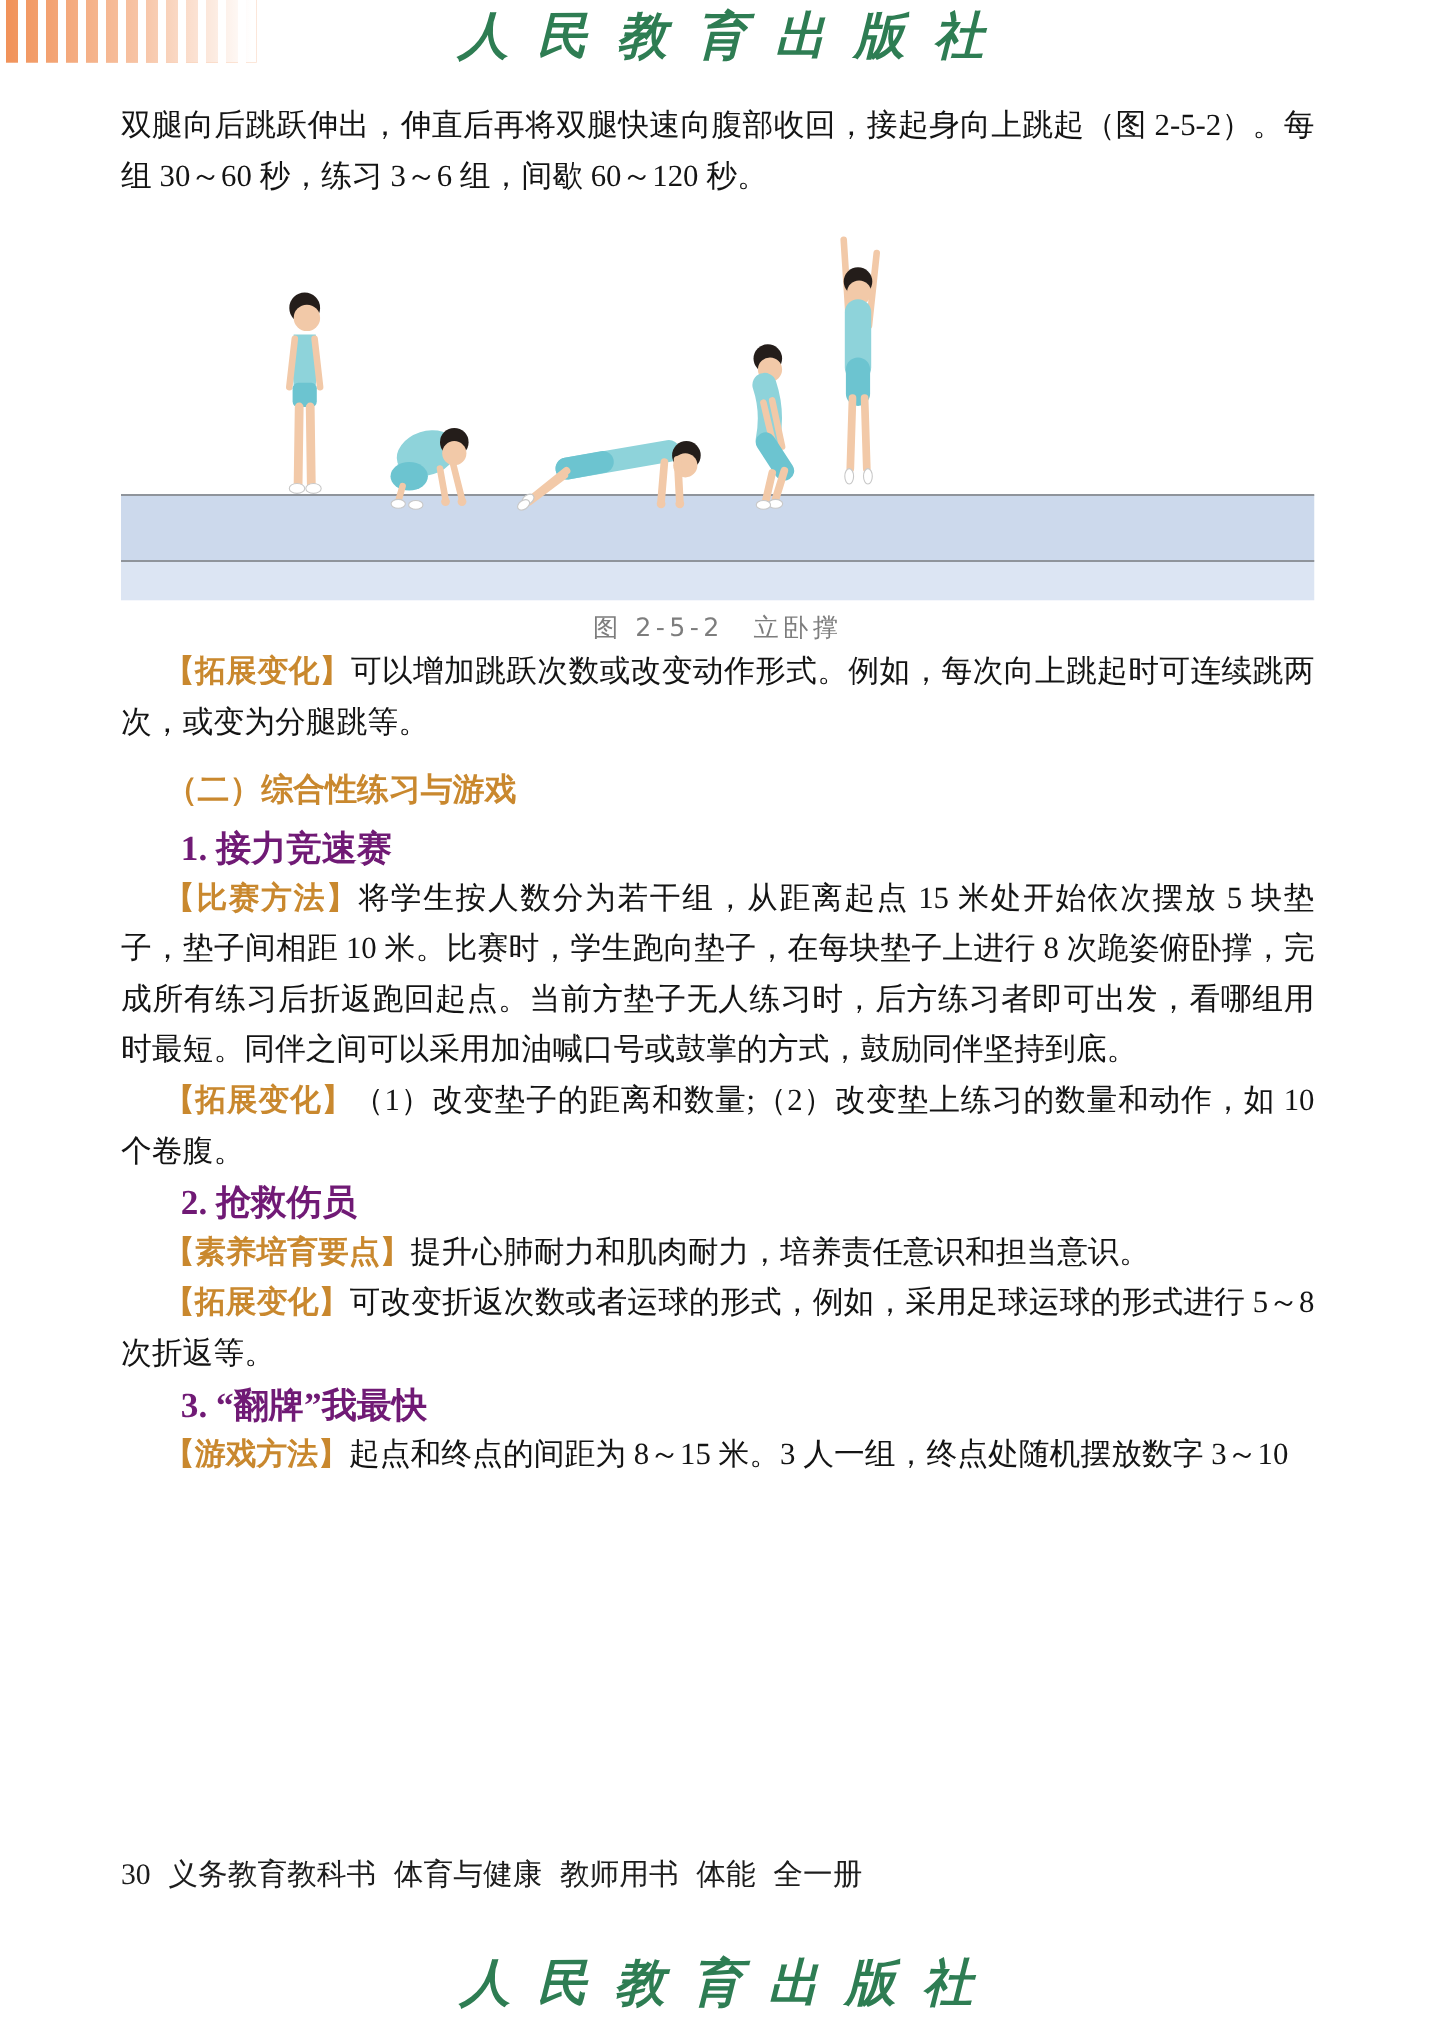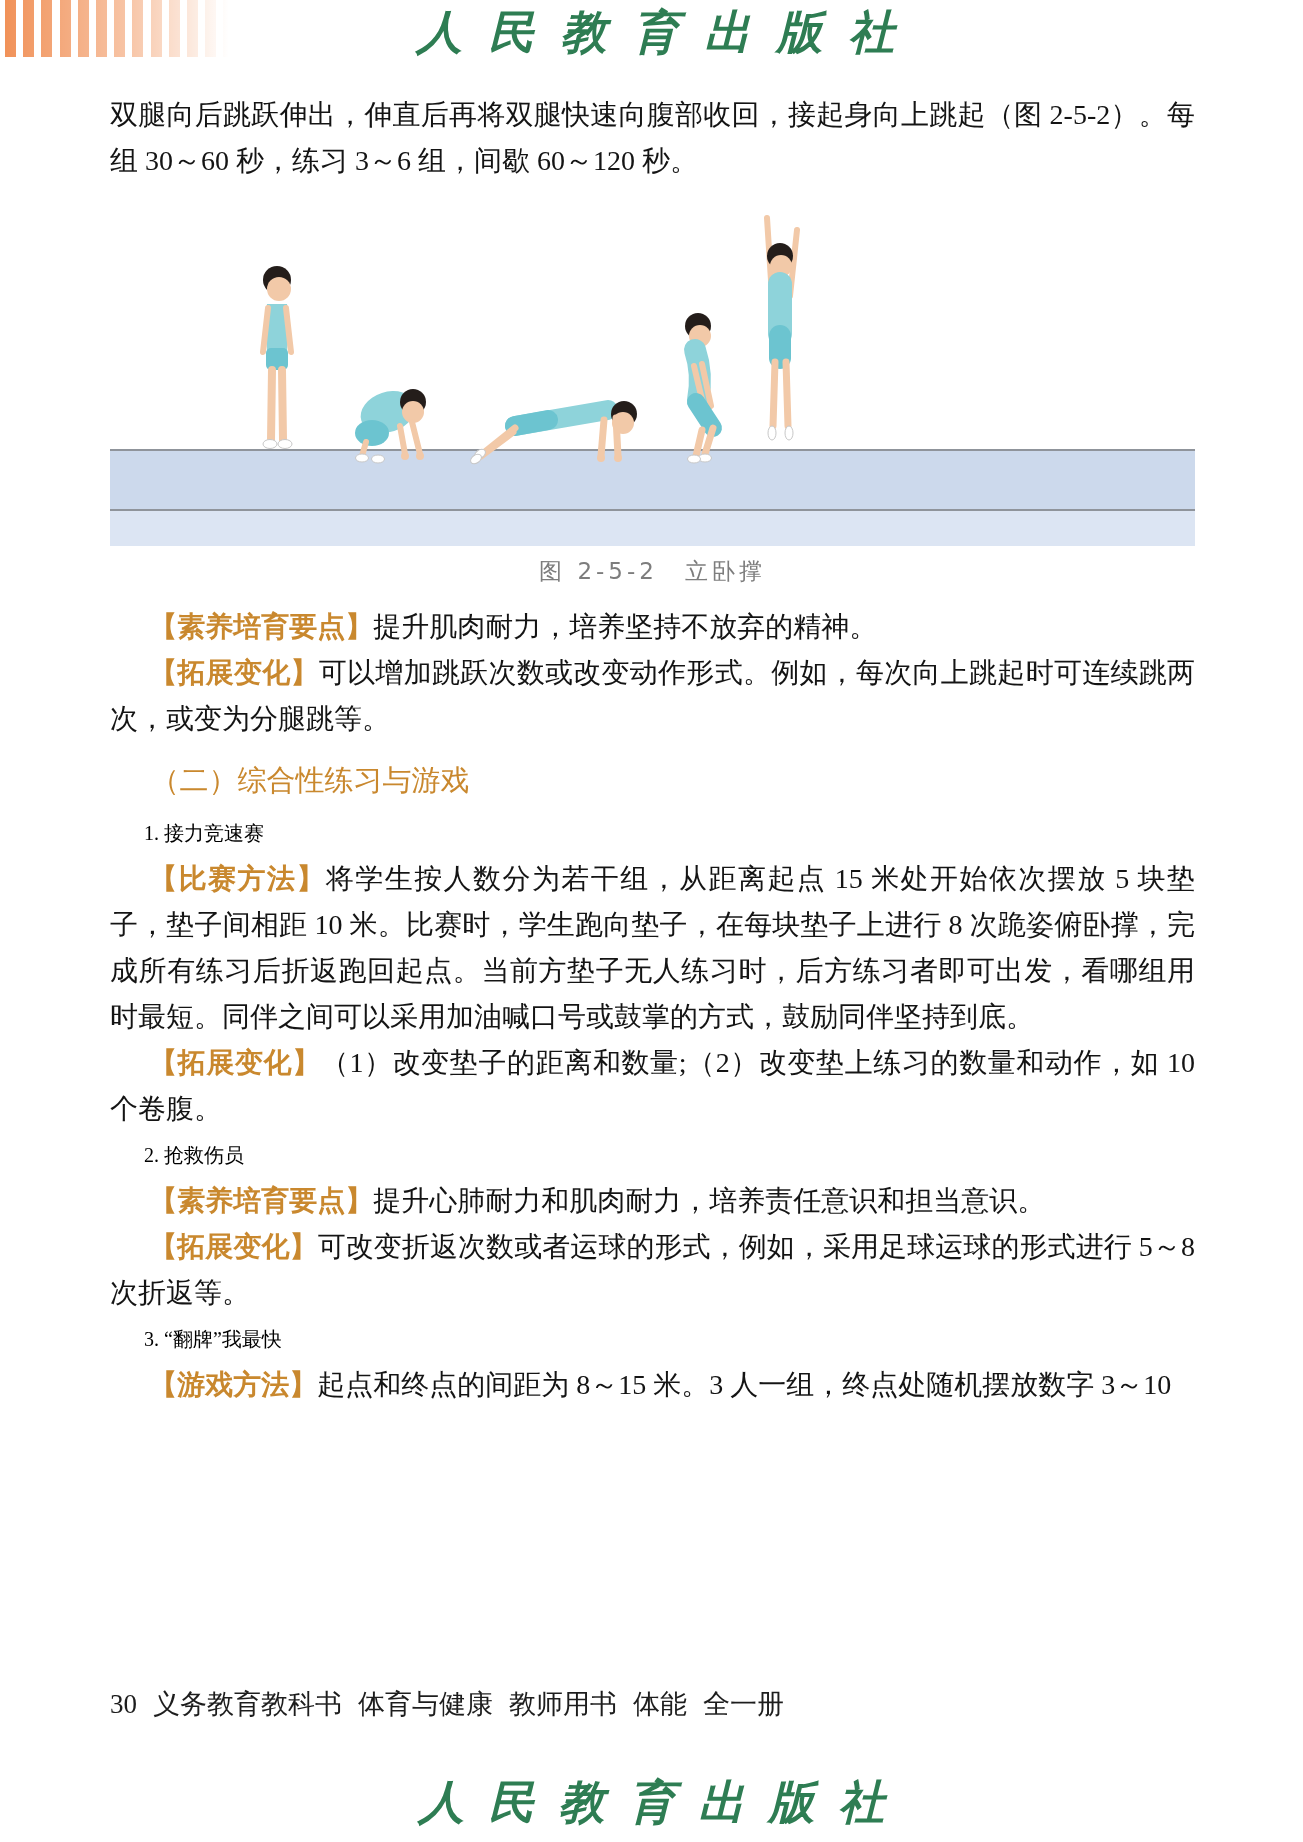--- a/index.html
+++ b/index.html
@@ -33,24 +33,24 @@
   .figure{margin:22px 0 0;}
   .figure svg{display:block;}
   .caption{
     margin-top:8px;text-align:center;
     font-family:"DejaVu Sans","Liberation Sans",sans-serif;
     font-size:23px;line-height:34px;letter-spacing:4px;color:var(--caption-gray,#7d7d7d);
   }
 
   .h-section{
     margin:14px 0 0;font-family:"Liberation Sans","DejaVu Sans",sans-serif;
-    font-size:29px;line-height:48px;font-weight:normal;
+    font-size:29px;line-height:48px;font-weight:bold;
     color:var(--accent-orange,#c9882e);text-indent:1.4em;
   }
-  .h-game{margin:4px 0 0;font-size:20px;line-height:46px;font-weight:normal;color:#000000;text-indent:1.7em;}
+  .h-game{margin:4px 0 0;font-size:32px;line-height:46px;font-weight:bold;color:#701a75;text-indent:1.7em;}
 
   .footer{
     position:absolute;left:110px;top:1686px;display:flex;align-items:baseline;gap:16px;
     font-size:27px;color:#1d1d1d;white-space:nowrap;
   }
 </style>
 </head>
 <body>
 
 <div class="page">
@@ -135,21 +135,20 @@
           <path d="M670,130 L670,152" stroke="#6cc4d0" stroke-width="22" stroke-linecap="round" fill="none"></path>
           <path d="M665,156 L663,220" stroke="#f2c9a8" stroke-width="7" stroke-linecap="round" fill="none"></path>
           <path d="M676,156 L678,220" stroke="#f2c9a8" stroke-width="7" stroke-linecap="round" fill="none"></path>
           <ellipse cx="662" cy="227" rx="4" ry="7" fill="#fff" stroke="#c8c8c8"></ellipse>
           <ellipse cx="679" cy="227" rx="4" ry="7" fill="#fff" stroke="#c8c8c8"></ellipse>
         </g>
       </svg>
       <figcaption class="caption">图 2-5-2　立卧撑</figcaption>
     </figure>
 
-    <p class="para indent" style="margin-top:16px;"><span class="label">【素养培育要点】</span><span>提升肌肉耐力，培养坚持不放弃的精神。</span></p>
 
     <p class="para indent"><span class="label">【拓展变化】</span><span>可以增加跳跃次数或改变动作形式。例如，每次向上跳起时可连续跳两次，或变为分腿跳等。</span></p>
 
     <h3 class="h-section">（二）综合性练习与游戏</h3>
 
     <h4 class="h-game" style="margin-top:6px;">1. 接力竞速赛</h4>
     <p class="para indent"><span class="label">【比赛方法】</span><span>将学生按人数分为若干组，从距离起点 15 米处开始依次摆放 5 块垫子，垫子间相距 10 米。比赛时，学生跑向垫子，在每块垫子上进行 8 次跪姿俯卧撑，完成所有练习后折返跑回起点。当前方垫子无人练习时，后方练习者即可出发，看哪组用时最短。同伴之间可以采用加油喊口号或鼓掌的方式，鼓励同伴坚持到底。</span></p>
     <p class="para indent"><span class="label">【拓展变化】</span><span>（1）改变垫子的距离和数量;（2）改变垫上练习的数量和动作，如 10 个卷腹。</span></p>
 
     <h4 class="h-game" style="margin-top:0;">2. 抢救伤员</h4>

